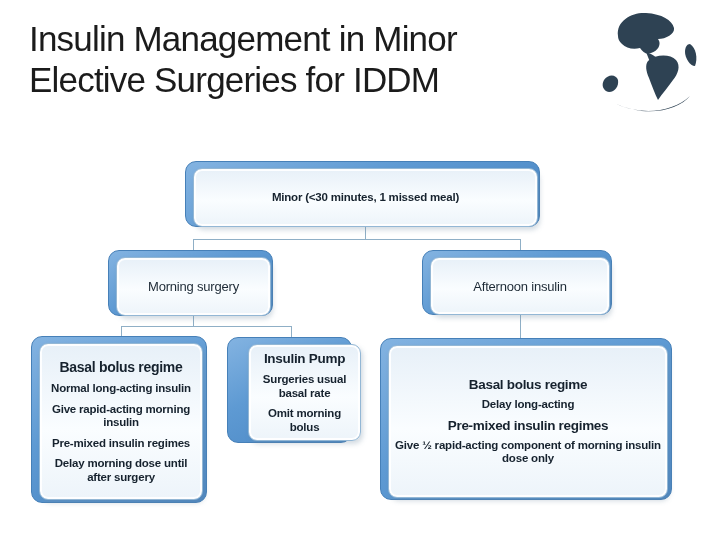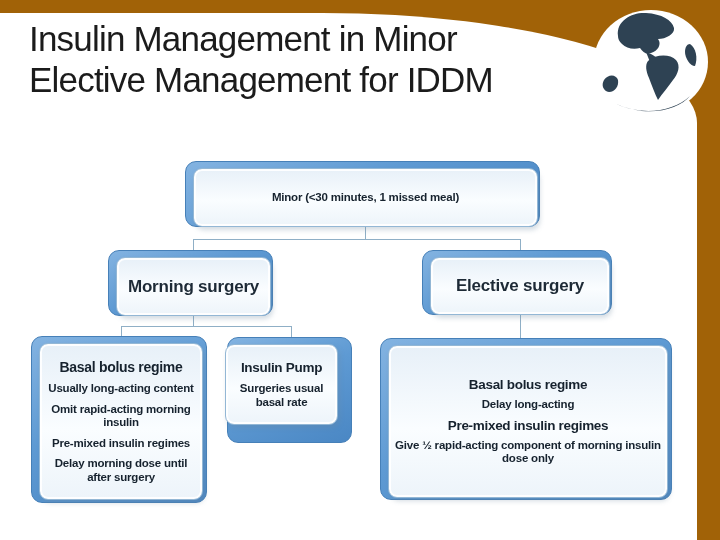--- a/index.html
+++ b/index.html
@@ -1,18 +1,18 @@
 <!DOCTYPE html>
 <html><head>
 <meta charset="utf-8">
 <style>
   html,body{margin:0;padding:0;background:#333;}
   .slide{
     position:relative;width:720px;height:540px;overflow:hidden;
-    background:#a16207;
+    background:#ffffff;
     font-family:"Liberation Sans",sans-serif;
   }
   .white-shape{
     position:absolute;left:0;top:13px;width:697px;height:527px;
     background:#ffffff;border-top-right-radius:375px 110px;
   }
   .title{
     position:absolute;left:29px;top:18px;width:560px;
     font-size:35px;line-height:41px;letter-spacing:-0.8px;
     color:#1b1b1b;font-weight:400;
@@ -29,21 +29,21 @@
     position:absolute;border-radius:9px;box-sizing:border-box;
     border:1px solid #93B7D5;
     background:linear-gradient(180deg,#E7F0F8 0%,#FAFDFF 55%,#EDF4FA 100%);
     box-shadow:inset 0 0 0 2px rgba(255,255,255,0.9), 2px 3px 5px rgba(110,135,160,0.30);
     display:flex;flex-direction:column;align-items:center;justify-content:center;
     text-align:center;color:#16222E;padding:4px 6px;
   }
   .conn{position:absolute;background:#8FAFC6;}
   
   .root-line{font-size:11.5px;font-weight:700;line-height:17px;letter-spacing:-0.2px;}
-  .branch-label{font-size:17px;font-weight:700;letter-spacing:-0.2px;color:#1d2a36;}
+  .branch-label{font-size:13px;font-weight:400;letter-spacing:-0.2px;color:#1d2a36;}
   .leaf-heading{font-size:14px;font-weight:700;letter-spacing:-0.3px;}
   .leaf-heading.small{font-size:13.5px;}
   .leaf-item{font-size:11.5px;font-weight:700;line-height:13.5px;letter-spacing:-0.2px;}
   .stack{display:flex;flex-direction:column;align-items:center;}
   .gap7 > * + *{margin-top:7px;}
   .gap6 > * + *{margin-top:6px;}
 </style>
 </head>
 <body>
 
@@ -56,21 +56,21 @@
     <path d="M30,31 C28,15 45,7 58,8 C74,9 84,15 86,23 C87,29 78,34 70,34 C74,39 70,46 63,48 C58,50 55,47 52,43 C45,45 38,43 34,39 C31,36 30,34 30,31 Z" fill="#2E4253"></path>
     <path d="M58,47 C63,49 68,51 70,55 L62,57 Z" fill="#2E4253"></path>
     <path d="M60,56 C68,49 82,49 88,55 C93,61 90,69 85,75 C80,82 74,89 70,95 C67,89 64,81 61,73 C58,66 57,60 60,56 Z" fill="#2E4253"></path>
     <path d="M16,75 C20,69 28,69 30,75 C31,81 27,87 21,87 C15,86 13,80 16,75 Z" fill="#2E4253"></path>
     <path d="M102,39 C108,43 110,53 107,61 C102,61 97,53 97,47 C97,42 99,39 102,39 Z" fill="#2E4253"></path>
     <path d="M28,99 C55,111 85,107 102,91 C90,105 60,113 28,99 Z" fill="#2E4253"></path>
   </svg>
 
   <div class="title">
     <div>Insulin Management in Minor</div>
-    <div>Elective Management for IDDM</div>
+    <div>Elective Surgeries for IDDM</div>
   </div>
 
   <div class="conn" style="left:365px;top:227px;width:1px;height:13px;"></div>
   <div class="conn" style="left:193px;top:239px;width:328px;height:1px;"></div>
   <div class="conn" style="left:193px;top:239px;width:1px;height:12px;"></div>
   <div class="conn" style="left:520px;top:239px;width:1px;height:12px;"></div>
   <div class="conn" style="left:193px;top:316px;width:1px;height:11px;"></div>
   <div class="conn" style="left:121px;top:326px;width:171px;height:1px;"></div>
   <div class="conn" style="left:121px;top:326px;width:1px;height:11px;"></div>
   <div class="conn" style="left:291px;top:326px;width:1px;height:12px;"></div>
@@ -81,36 +81,37 @@
     <div class="root-line">Minor (&lt;30 minutes, 1 missed meal)</div>
   </div>
 
   <div class="back" style="left:108px;top:250px;width:165px;height:66px;"></div>
   <div class="front" style="left:116px;top:257px;width:155px;height:59px;">
     <div class="branch-label">Morning surgery</div>
   </div>
 
   <div class="back" style="left:422px;top:250px;width:190px;height:65px;"></div>
   <div class="front" style="left:430px;top:257px;width:180px;height:58px;">
-    <div class="branch-label">Elective surgery</div>
+    <div class="branch-label">Afternoon insulin</div>
   </div>
 
   <div class="back" style="left:31px;top:336px;width:176px;height:167px;"></div>
   <div class="front stack gap7" style="left:39px;top:343px;width:164px;height:157px;padding:6px 2px;">
     <div class="leaf-heading">Basal bolus regime</div>
-    <div class="leaf-item">Usually long-acting content</div>
-    <div class="leaf-item">Omit rapid-acting morning insulin</div>
+    <div class="leaf-item">Normal long-acting insulin</div>
+    <div class="leaf-item">Give rapid-acting morning insulin</div>
     <div class="leaf-item">Pre-mixed insulin regimes</div>
     <div class="leaf-item">Delay morning dose until after surgery</div>
   </div>
 
   <div class="back" style="left:227px;top:337px;width:125px;height:106px;"></div>
-  <div class="front stack gap7" style="left:225px;top:344px;width:113px;height:81px;padding:4px 5px;">
+  <div class="front stack gap7" style="left:248px;top:344px;width:113px;height:97px;padding:4px 5px;">
     <div class="leaf-heading small">Insulin Pump</div>
     <div class="leaf-item">Surgeries usual basal rate</div>
+    <div class="leaf-item">Omit morning bolus</div>
   </div>
 
   <div class="back" style="left:380px;top:338px;width:292px;height:162px;"></div>
   <div class="front stack gap6" style="left:388px;top:345px;width:280px;height:153px;padding:6px 4px;">
     <div class="leaf-heading small">Basal bolus regime</div>
     <div class="leaf-item">Delay long-acting</div>
     <div class="leaf-heading small">Pre-mixed insulin regimes</div>
     <div class="leaf-item">Give ½ rapid-acting component of morning insulin dose only</div>
   </div>
 

